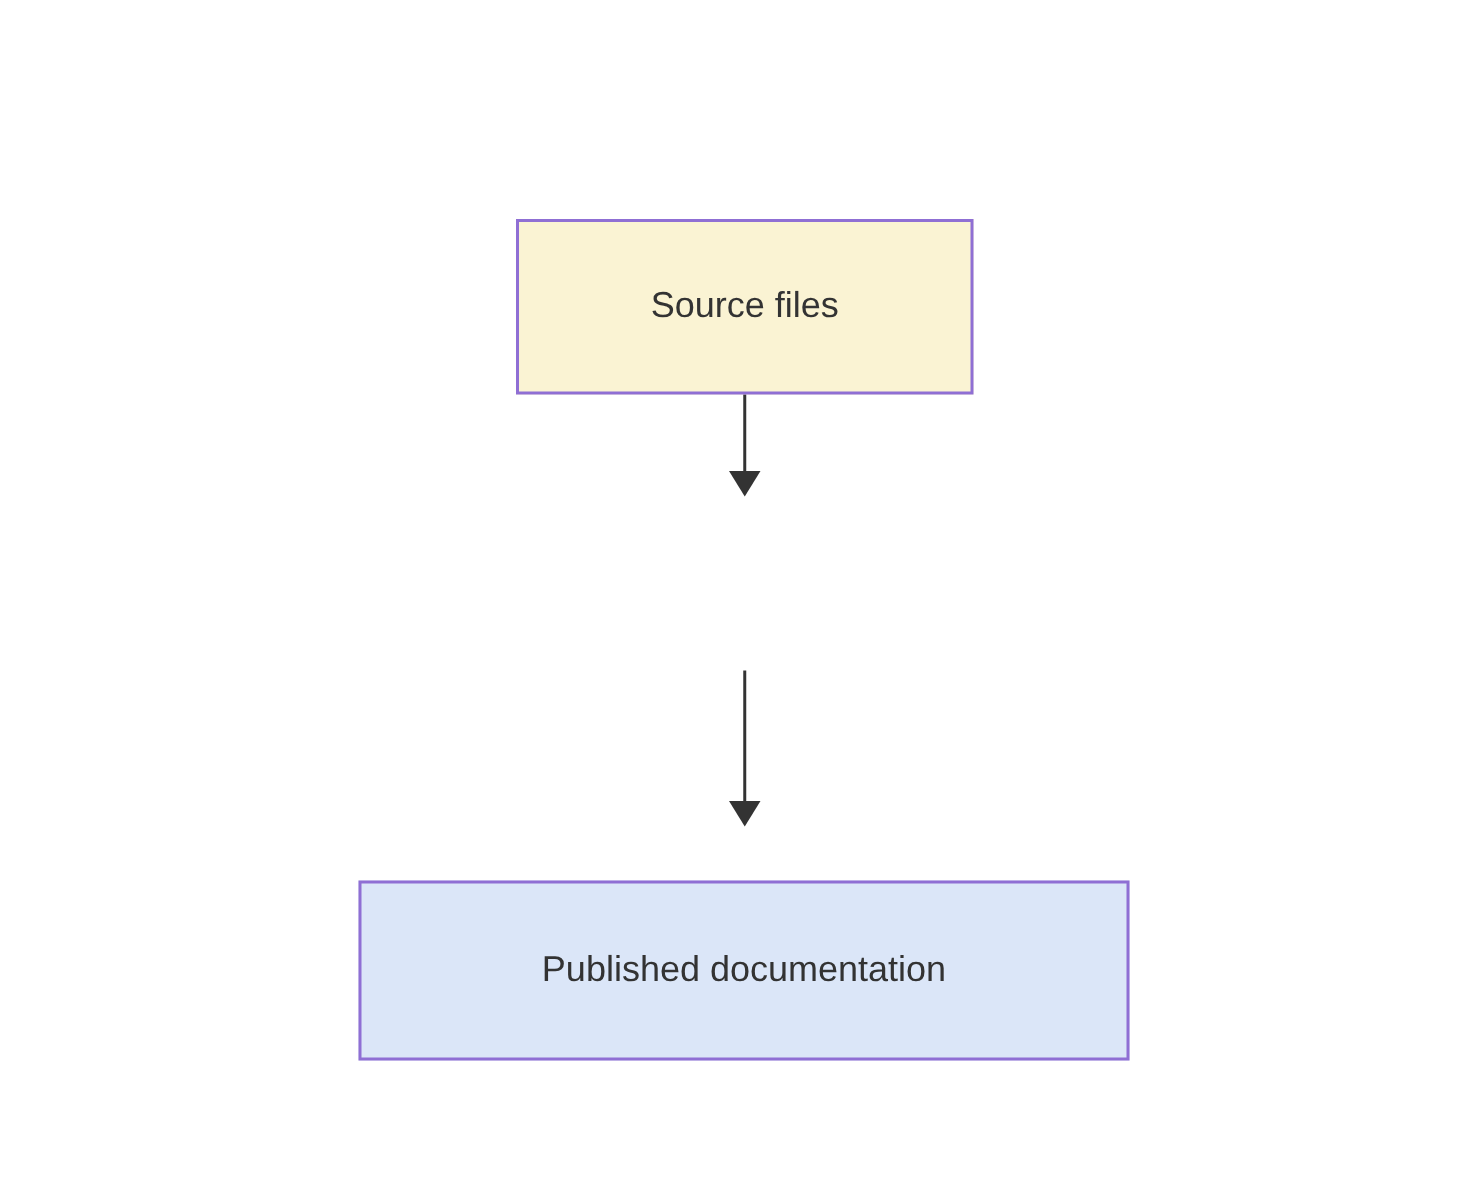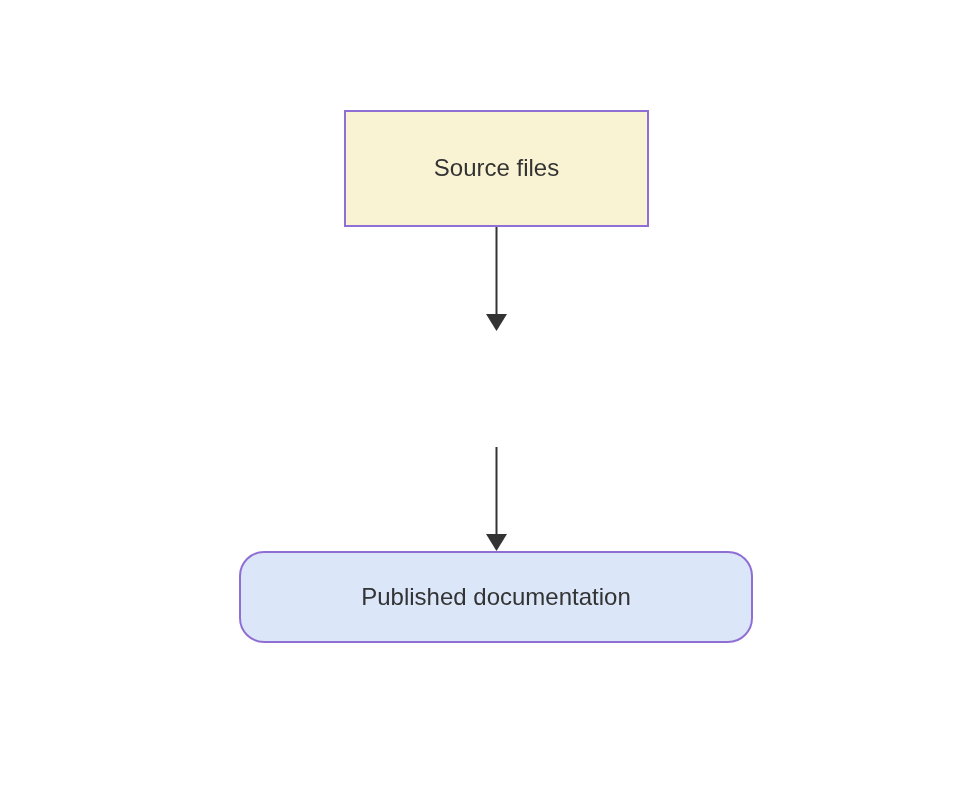--- a/index.html
+++ b/index.html
@@ -19,42 +19,42 @@
     position: absolute;
     box-sizing: border-box;
     display: flex;
     align-items: center;
     justify-content: center;
     border: 2px solid #8f6fd4;
     color: #333333;
     font-size: 24px;
     line-height: 1.2;
     text-align: center;
+    margin-top: 36px;
   }
   .node-source {
     left: 344px;
     top: 110px;
     width: 305px;
     height: 117px;
     background: #faf3d3;
   }
   .node-openapi {
     left: 282px;
     top: 331px;
     width: 429px;
     height: 116px;
     background: #ddd2e6;
   }
   .node-published {
     left: 239px;
     top: 551px;
     width: 514px;
-    height: 92px;
+    height: 120px;
     background: #dbe6f8;
-    border-radius: 25px;
   }
   .edges {
     position: absolute;
     left: 0;
     top: 0;
     width: 980px;
     height: 794px;
     pointer-events: none;
   }
 </style>

